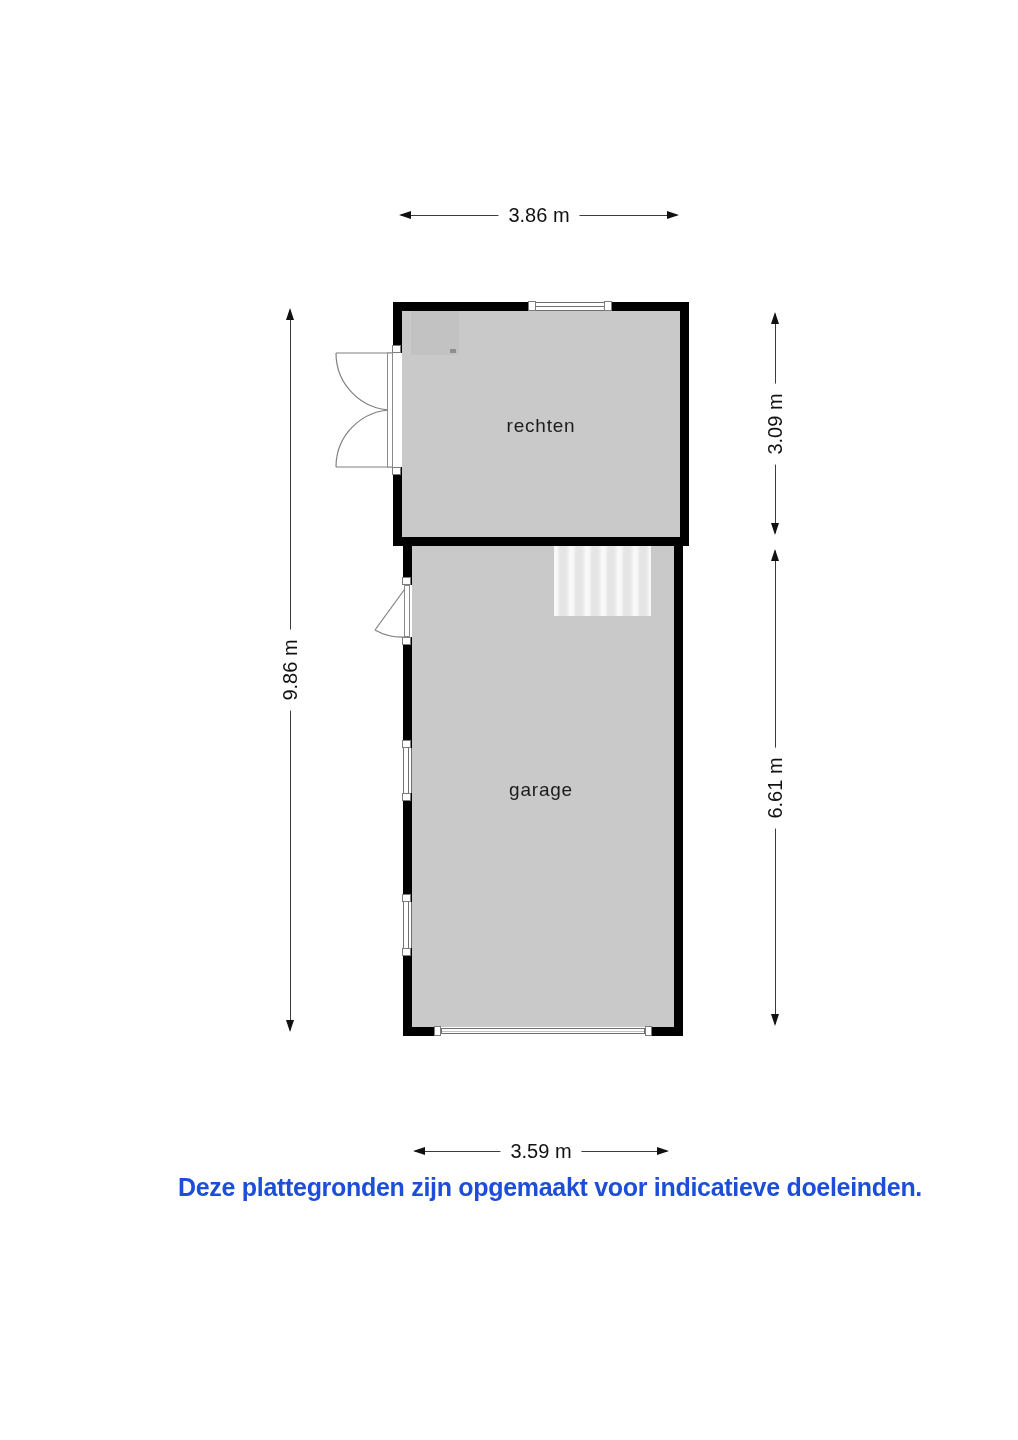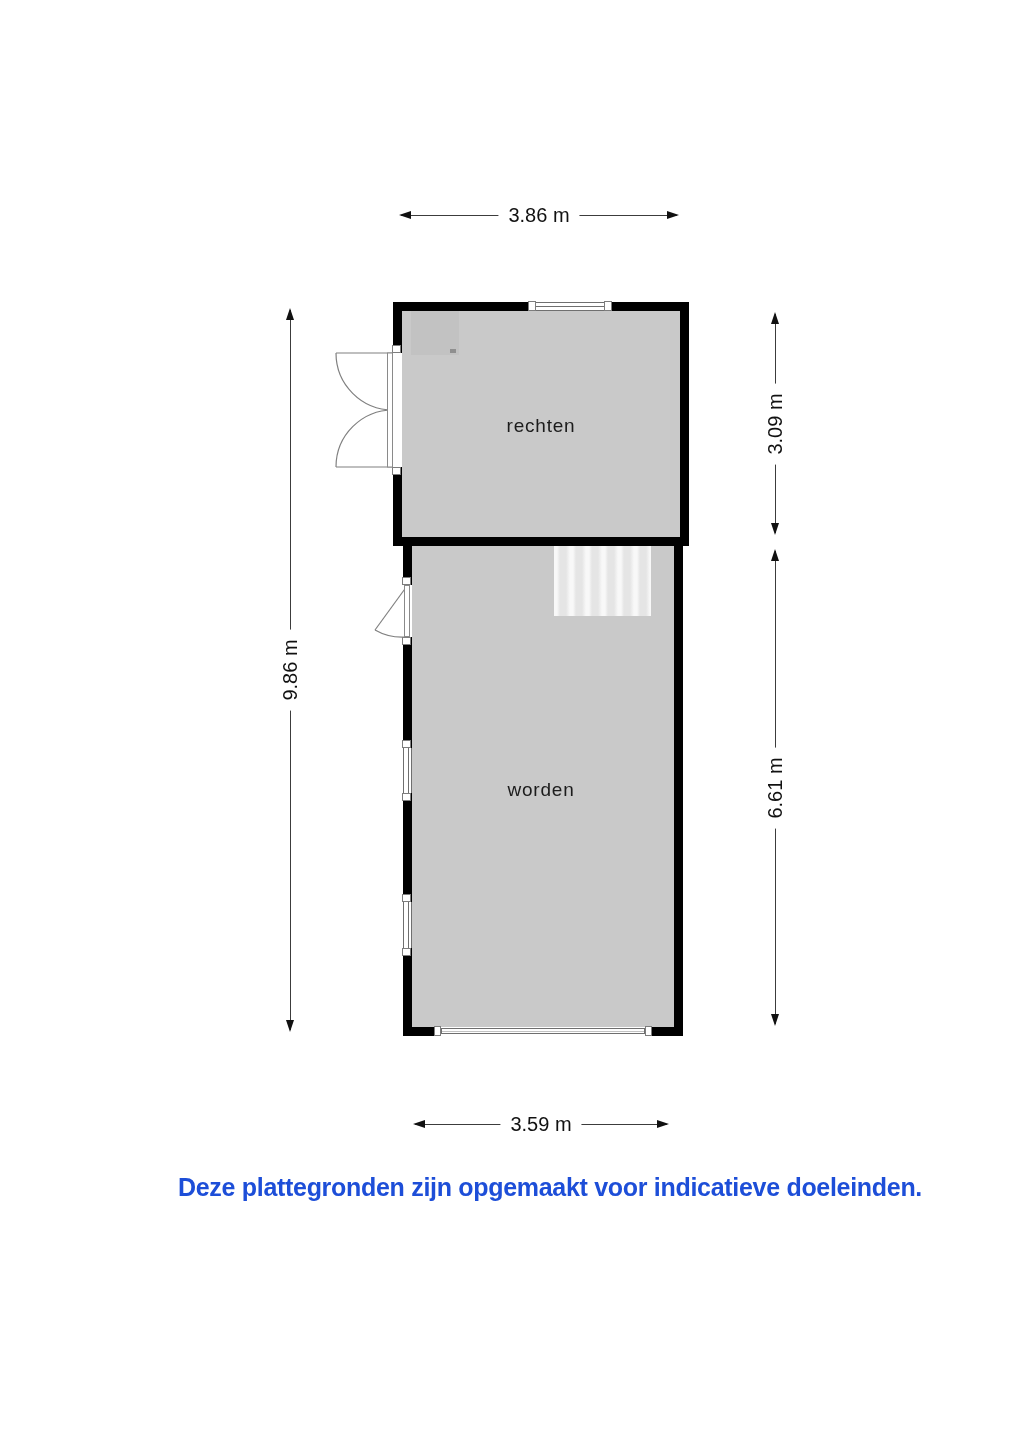--- a/index.html
+++ b/index.html
@@ -70,21 +70,21 @@
     <span class="label">3.09 m</span>
   </div>
 
   <div class="dim vert" style="left:724px;top:549px;width:20px;height:477px;">
     <div class="shaft-v"></div>
     <span class="arr up"></span>
     <span class="arr down"></span>
     <span class="label">6.61 m</span>
   </div>
 
-  <div class="dim horiz" style="left:372px;top:1114px;width:256px;height:20px;">
+  <div class="dim horiz" style="left:372px;top:1141px;width:256px;height:20px;">
     <div class="shaft-h"></div>
     <span class="arr left"></span>
     <span class="arr right"></span>
     <span class="label">3.59 m</span>
   </div>
 
   <div class="room room-berging"></div>
   <div class="room room-garage"></div>
 
   <div class="fixture">
@@ -135,19 +135,19 @@
     </g>
     <rect x="346.5" y="353" width="5" height="114" fill="#ffffff" stroke="#8a8a8a" stroke-width="1"></rect>
     <g fill="none" stroke="#808080" stroke-width="1.2">
       <path d="M 366 586 L 334 630"></path>
       <path d="M 334 630 A 55 55 0 0 0 366 637"></path>
     </g>
     <rect x="363.5" y="585.5" width="5" height="51" fill="#ffffff" stroke="#8a8a8a" stroke-width="1"></rect>
   </svg>
 
   <span class="room-label" style="left:500px;top:426px;">rechten</span>
-  <span class="room-label" style="left:500px;top:790px;">worden</span>
+  <span class="room-label" style="left:500px;top:790px;">garage</span>
 
   <div class="disclaimer">
     <div>Deze plattegronden zijn opgemaakt voor indicatieve doeleinden.</div>
   </div>
 
 </div>
 
 </body></html>

